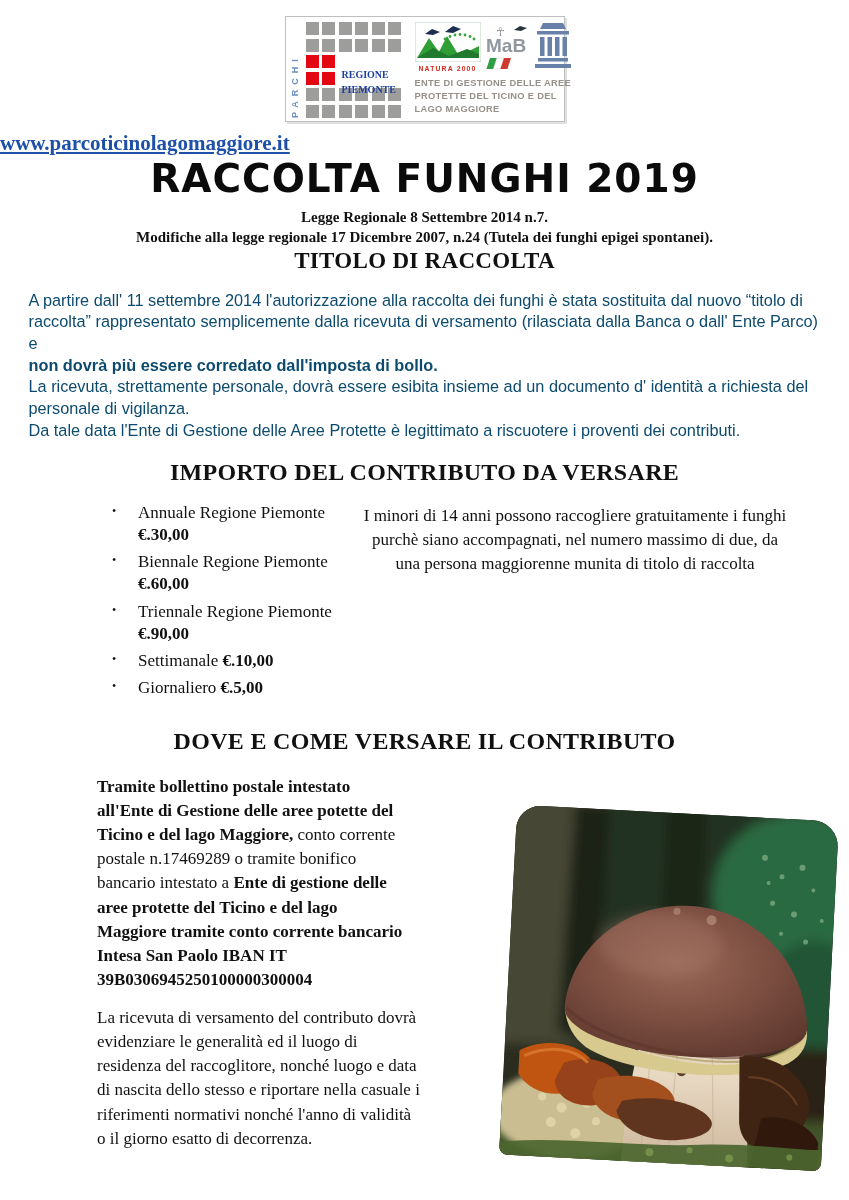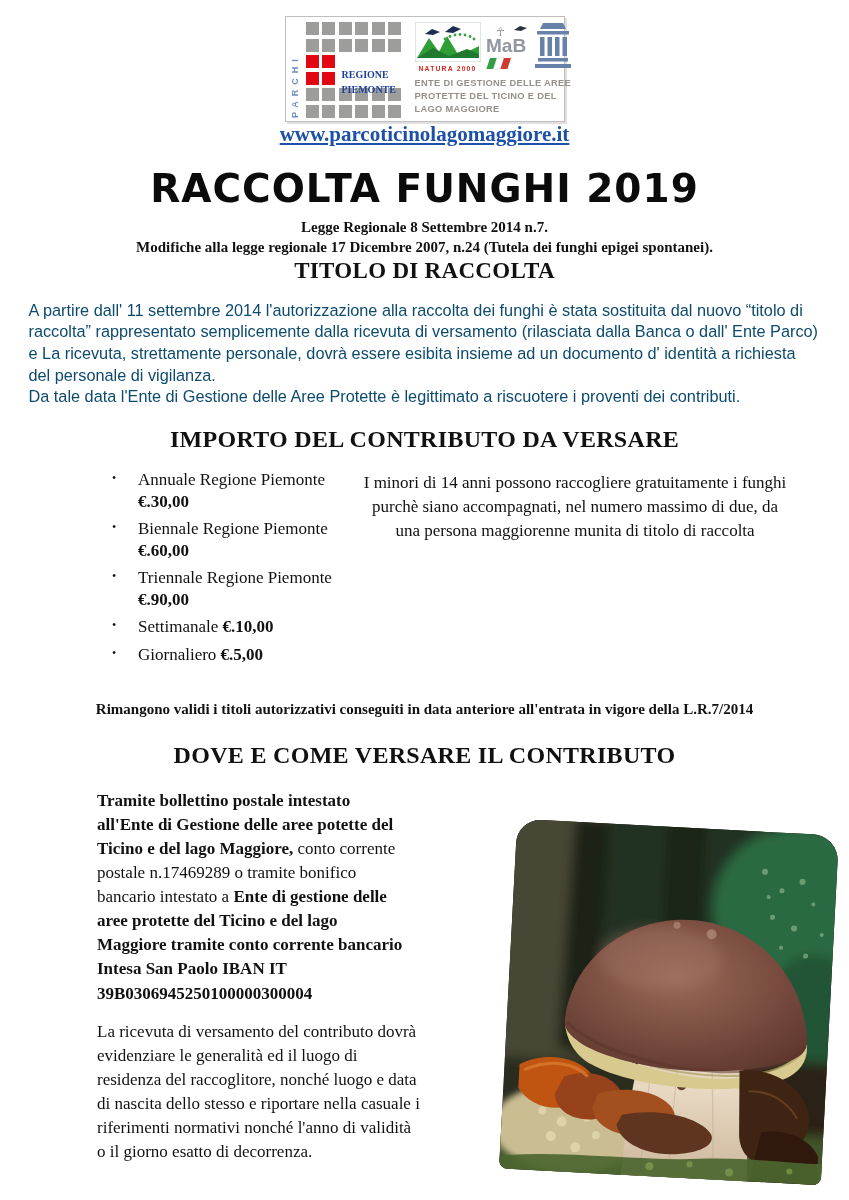--- a/index.html
+++ b/index.html
@@ -46,26 +46,26 @@
     color:#d42a1e;letter-spacing:1.2px;margin-top:-1px;text-align:center;
   }
   .ente-text{
     margin-top:3px;
     font-family:"Liberation Sans",sans-serif;font-weight:bold;font-size:9.3px;
     line-height:13px;color:#95908a;letter-spacing:.3px;white-space:nowrap;
   }
 
   
   .site-link{
-    display:block;text-align:center;
+    display:block;text-align:left;margin-top:9px;
     font-family:"Liberation Serif",serif;font-weight:bold;font-size:21px;
     color:#1d50a8;text-decoration:underline;
   }
   .main-title{
-    text-align:center;margin-top:19px;
+    text-align:center;margin-top:0;
     font-family:"DejaVu Sans",sans-serif;font-weight:bold;font-size:39px;
     letter-spacing:1px;color:#0b0b0b;
   }
   .law-lines{
     text-align:center;margin-top:6px;font-weight:bold;font-size:15px;line-height:1.35;
   }
   .sec-heading{
     text-align:center;font-weight:bold;font-size:23px;letter-spacing:.3px;
   }
   .sec-heading.big{font-size:24px;}
@@ -215,20 +215,21 @@
 
   <div class="law-lines">
     <div>Legge Regionale 8 Settembre 2014 n.7.</div>
     <div>Modifiche alla legge regionale 17 Dicembre 2007, n.24 (Tutela dei funghi epigei spontanei).</div>
   </div>
 
   <div class="sec-heading" style="">TITOLO DI RACCOLTA</div>
 
   <div class="titolo-para">
     <span>A partire dall' 11 settembre 2014 l'autorizzazione alla raccolta dei funghi è stata sostituita dal nuovo “titolo di raccolta” rappresentato semplicemente dalla ricevuta di versamento (rilasciata dalla Banca o dall' Ente Parco) e</span>
+    <span class="b">non dovrà più essere corredato dall'imposta di bollo.</span>
     <span>La ricevuta, strettamente personale, dovrà essere esibita insieme ad un documento d' identità a richiesta del personale di vigilanza.</span><br>
     <span>Da tale data l'Ente di Gestione delle Aree Protette è legittimato a riscuotere i proventi dei contributi.</span>
   </div>
 
   <div class="sec-heading big" style="margin-top:18px;">IMPORTO DEL CONTRIBUTO DA VERSARE</div>
 
   <div class="importo-cols">
     <div class="fee-list">
       <div class="fee-item">
         <span class="bullet">•</span>
@@ -252,21 +253,20 @@
       </div>
       <div class="fee-item">
         <span class="bullet">•</span>
         <span><span>Giornaliero</span>
         <span class="price">€.5,00</span></span>
       </div>
     </div>
     <div class="minors-note">I minori di 14 anni possono raccogliere gratuitamente i funghi purchè siano accompagnati, nel numero massimo di due, da una persona maggiorenne munita di titolo di raccolta</div>
   </div>
 
-  <div class="validity-note">Rimangono validi i titoli autorizzativi conseguiti in data anteriore all'entrata in vigore della L.R.7/2014</div>
 
   <div class="sec-heading big dove-heading">DOVE E COME VERSARE IL CONTRIBUTO</div>
 
   <div class="bottom-wrap">
     <div class="pay-text">
       <div class="pay-p1">
         <span class="b">Tramite bollettino postale intestato all'Ente di Gestione delle aree potette del Ticino e del lago Maggiore,</span><span> conto corrente postale n.17469289 o tramite bonifico bancario intestato a </span><span class="b">Ente di gestione delle aree protette del Ticino e del lago Maggiore tramite conto corrente bancario Intesa San Paolo IBAN IT 39B0306945250100000300004</span>
       </div>
       <div class="pay-p2">
         <span>La ricevuta di versamento del contributo dovrà evidenziare le generalità ed il luogo di residenza del raccoglitore, nonché luogo e data di nascita dello stesso e riportare nella casuale i riferimenti normativi nonché l'anno di validità o il giorno esatto di decorrenza.</span>

